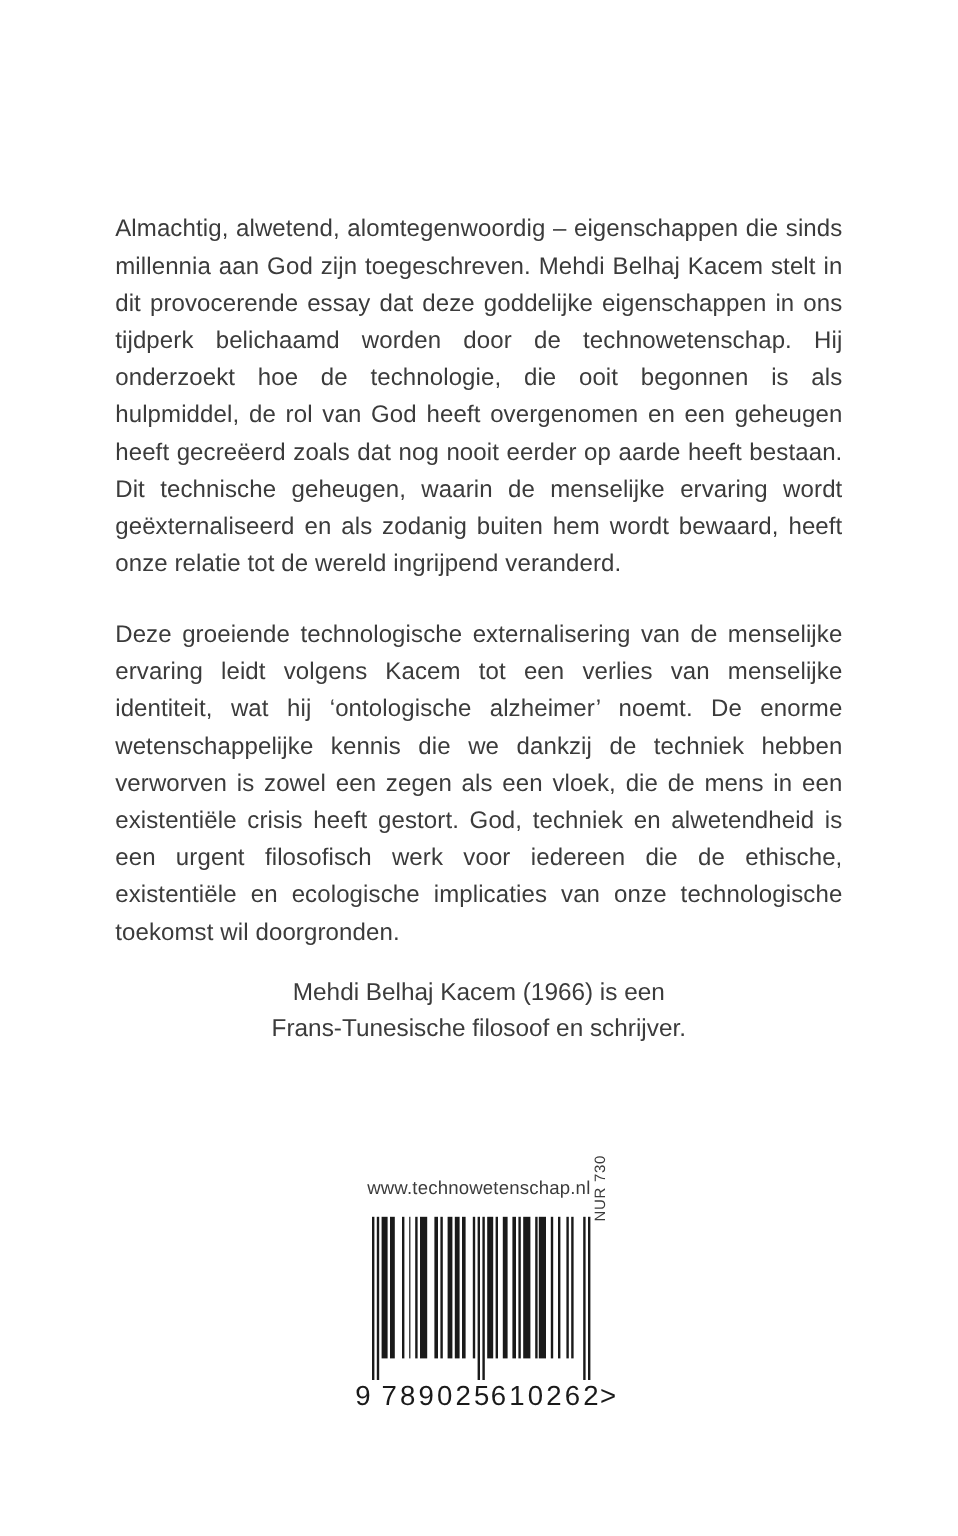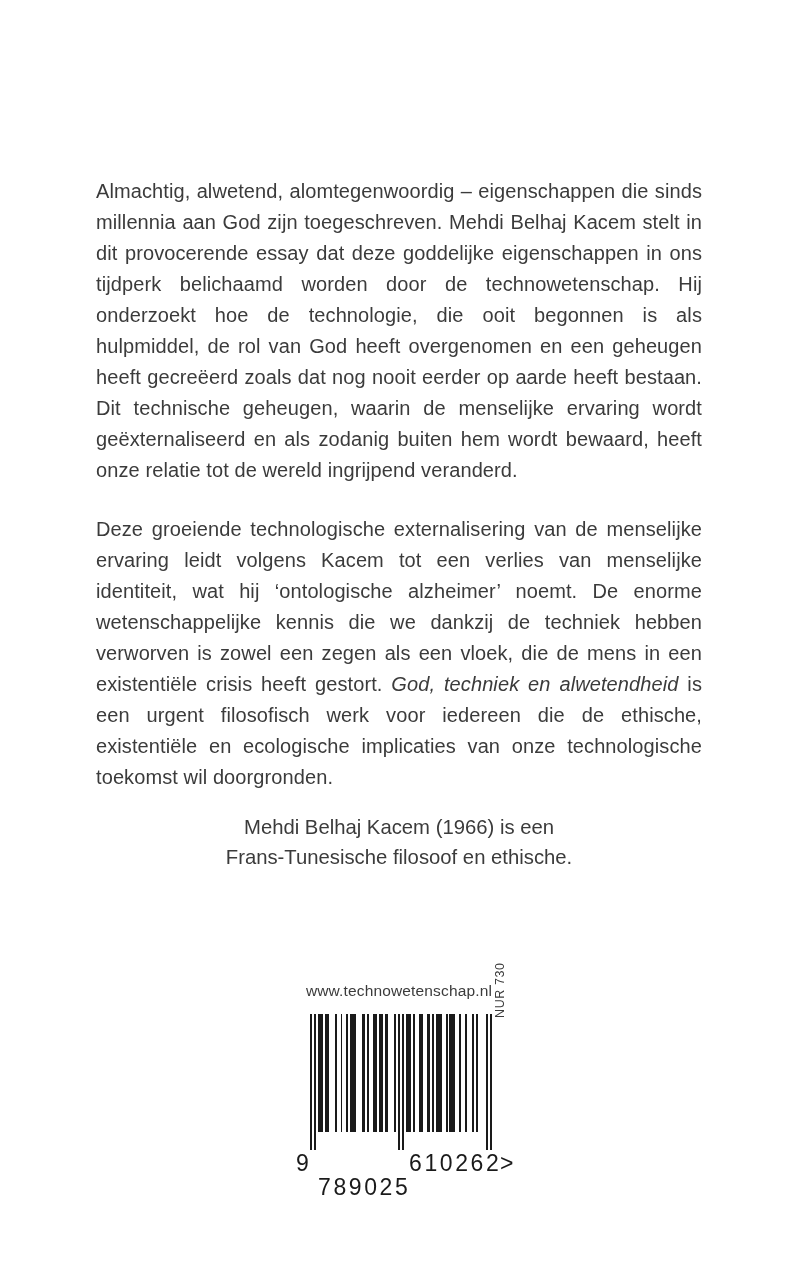--- a/index.html
+++ b/index.html
@@ -40,21 +40,20 @@
     margin: 0;
     -webkit-hyphens: none;
     hyphens: none;
   }
 
   .para + .para {
     margin-top: 28px;
   }
 
   .book-title {
-    font-style: italic;
   }
 
   .bio {
     position: absolute;
     left: 0;
     right: 0;
     top: 812px;
     text-align: center;
     font-size: 20.3px;
     line-height: 30px;
@@ -104,21 +103,21 @@
     left: 0;
     top: 136px;
     width: 210px;
     height: 30px;
     font-size: 23px;
     letter-spacing: 0.4px;
     color: #1a1a1a;
     font-family: "Liberation Sans", sans-serif;
   }
   .isbn-lead   { position: absolute; left: 0px;   top: 2px; }
-  .isbn-left   { position: absolute; left: 22px;  top: 2px; letter-spacing: 2.6px; margin-top: 24px; }
+  .isbn-left   { position: absolute; left: 22px;  top: 2px; letter-spacing: 2.6px; }
   .isbn-right  { position: absolute; left: 113px; top: 2px; letter-spacing: 2.6px; }
   .isbn-tail   { position: absolute; left: 204px; top: 2px; }
 
   .nur {
     position: absolute;
     left: 197px;
     top: 6px;
     font-size: 12.5px;
     letter-spacing: 0.6px;
     color: #3b3b3b;
@@ -132,21 +131,21 @@
 
 <div class="page">
 
   <div class="blurb">
     <p class="para">Almachtig, alwetend, alomtegenwoordig – eigenschappen die sinds millennia aan God zijn toegeschreven. Mehdi Belhaj Kacem stelt in dit provocerende essay dat deze goddelijke eigenschappen in ons tijdperk belichaamd worden door de technowetenschap. Hij onderzoekt hoe de technologie, die ooit begonnen is als hulpmiddel, de rol van God heeft overgenomen en een geheugen heeft gecreëerd zoals dat nog nooit eerder op aarde heeft bestaan. Dit technische geheugen, waarin de menselijke ervaring wordt geëxternaliseerd en als zodanig buiten hem wordt bewaard, heeft onze relatie tot de wereld ingrijpend veranderd.</p>
     <p class="para"><span>Deze groeiende technologische externalisering van de menselijke ervaring leidt volgens Kacem tot een verlies van menselijke identiteit, wat hij ‘ontologische alzheimer’ noemt. De enorme wetenschappelijke kennis die we dankzij de techniek hebben verworven is zowel een zegen als een vloek, die de mens in een existentiële crisis heeft gestort. </span><span class="book-title">God, techniek en alwetendheid</span><span> is een urgent filosofisch werk voor iedereen die de ethische, existentiële en ecologische implicaties van onze technologische toekomst wil doorgronden.</span></p>
   </div>
 
   <div class="bio">
     <span>Mehdi Belhaj Kacem (1966) is een</span>
-    <span>Frans-Tunesische filosoof en ethische.</span>
+    <span>Frans-Tunesische filosoof en schrijver.</span>
   </div>
 
   <div class="website">www.technowetenschap.nl</div>
 
   <div class="barcode-zone">
     <div class="barcode" id="barcode-bars">
         <div class="bar guard" style="width: 1.91579px;"></div>
         <div class="space" style="width: 1.91579px;"></div>
         <div class="bar guard" style="width: 1.91579px;"></div>
         <div class="space" style="width: 1.91579px;"></div>

